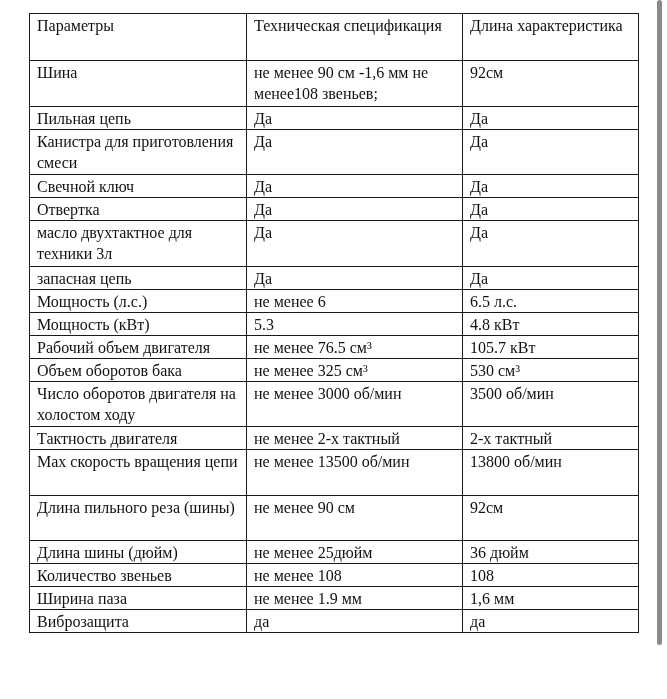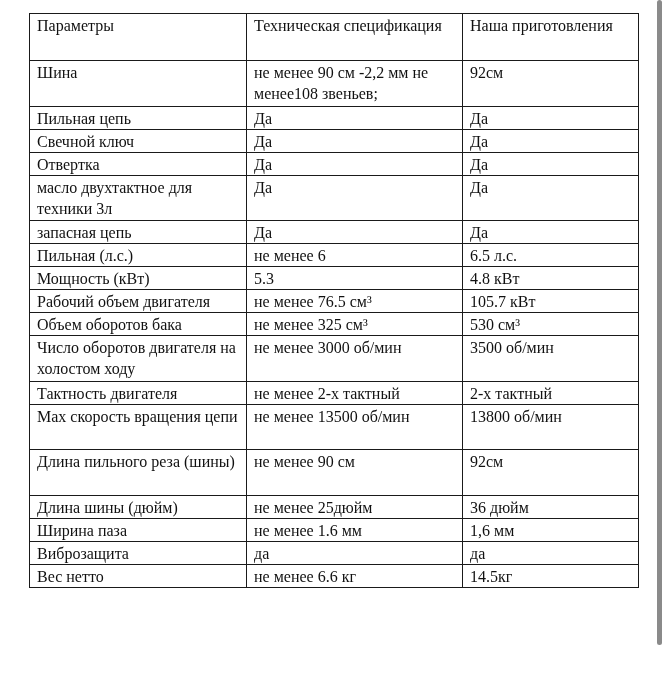--- a/index.html
+++ b/index.html
@@ -61,29 +61,34 @@
 <table class="doc-table">
   <colgroup>
     <col class="c1">
       <col class="c2">
       <col class="c3">
   </colgroup>
   <tbody>
     <tr class="header">
       <td>Параметры</td>
       <td>Техническая спецификация</td>
-      <td>Наша приготовления</td>
+      <td>Длина характеристика</td>
     </tr>
     <tr class="double">
       <td>Шина</td>
-      <td>не менее 90 см -2,2 мм не менее108 звеньев;</td>
+      <td>не менее 90 см -1,6 мм не менее108 звеньев;</td>
       <td>92см</td>
     </tr>
     <tr class="single">
       <td>Пильная цепь</td>
+      <td>Да</td>
+      <td>Да</td>
+    </tr>
+    <tr class="double">
+      <td>Канистра для приготовления смеси</td>
       <td>Да</td>
       <td>Да</td>
     </tr>
     <tr class="single">
       <td>Свечной ключ</td>
       <td>Да</td>
       <td>Да</td>
     </tr>
     <tr class="single">
       <td>Отвертка</td>
@@ -94,21 +99,21 @@
       <td>масло двухтактное для техники 3л</td>
       <td>Да</td>
       <td>Да</td>
     </tr>
     <tr class="single">
       <td>запасная цепь</td>
       <td>Да</td>
       <td>Да</td>
     </tr>
     <tr class="single">
-      <td>Пильная (л.с.)</td>
+      <td>Мощность (л.с.)</td>
       <td>не менее 6</td>
       <td>6.5 л.с.</td>
     </tr>
     <tr class="single">
       <td>Мощность (кВт)</td>
       <td>5.3</td>
       <td>4.8 кВт</td>
     </tr>
     <tr class="single">
       <td>Рабочий объем двигателя</td>
@@ -139,32 +144,32 @@
       <td>Длина пильного реза (шины)</td>
       <td>не менее 90 см</td>
       <td>92см</td>
     </tr>
     <tr class="single">
       <td>Длина шины (дюйм)</td>
       <td>не менее 25дюйм</td>
       <td>36 дюйм</td>
     </tr>
     <tr class="single">
+      <td>Количество звеньев</td>
+      <td>не менее 108</td>
+      <td>108</td>
+    </tr>
+    <tr class="single">
       <td>Ширина паза</td>
-      <td>не менее 1.6 мм</td>
+      <td>не менее 1.9 мм</td>
       <td>1,6 мм</td>
     </tr>
     <tr class="single">
       <td>Виброзащита</td>
       <td>да</td>
       <td>да</td>
-    </tr>
-    <tr class="single">
-      <td>Вес нетто</td>
-      <td>не менее 6.6 кг</td>
-      <td>14.5кг</td>
     </tr>
   </tbody>
 </table>
 
 <div class="scrollbar-track">
 </div>
 <div class="scrollbar-thumb"></div>
 
 </body></html>

